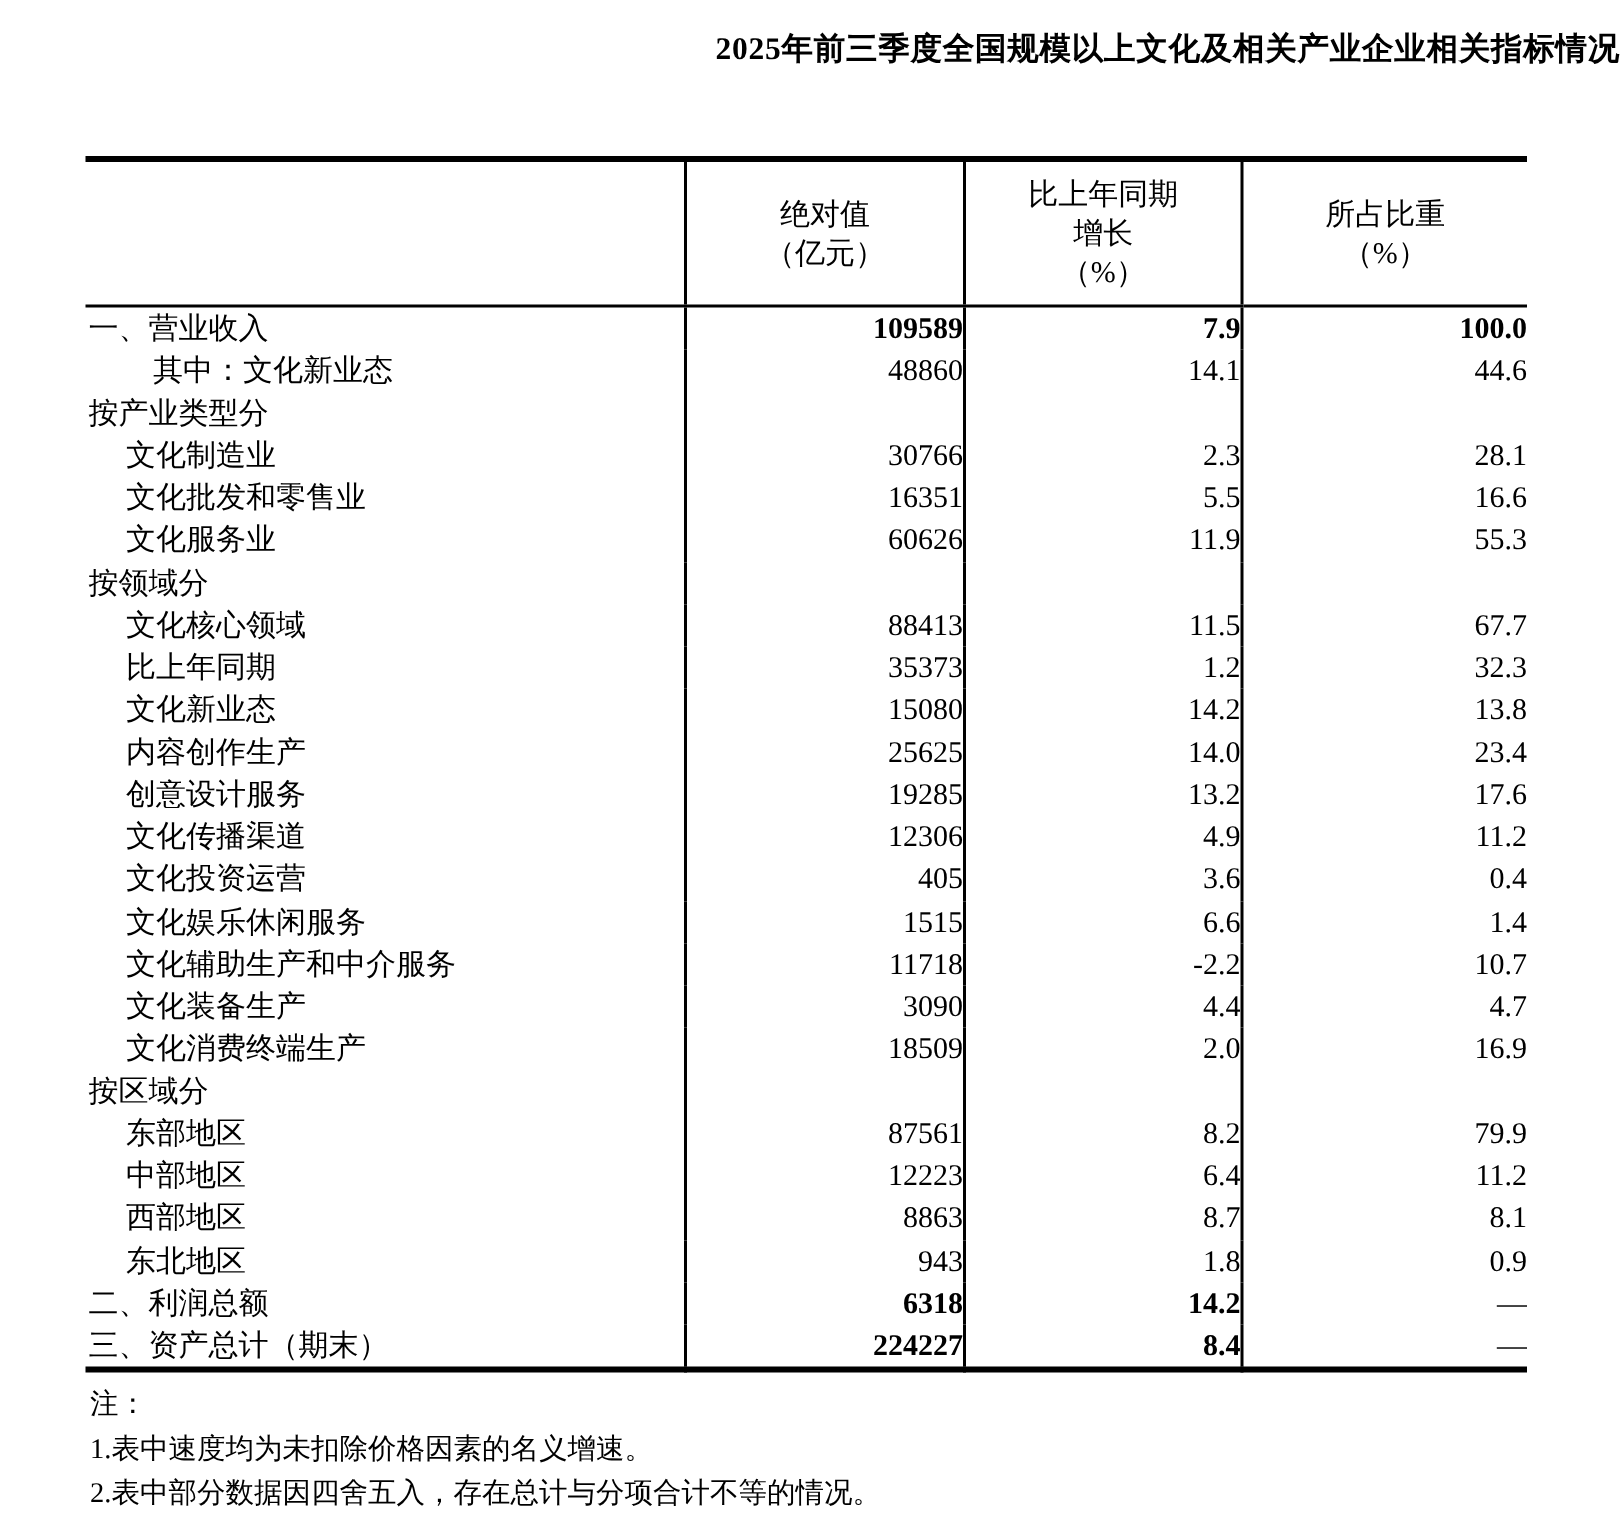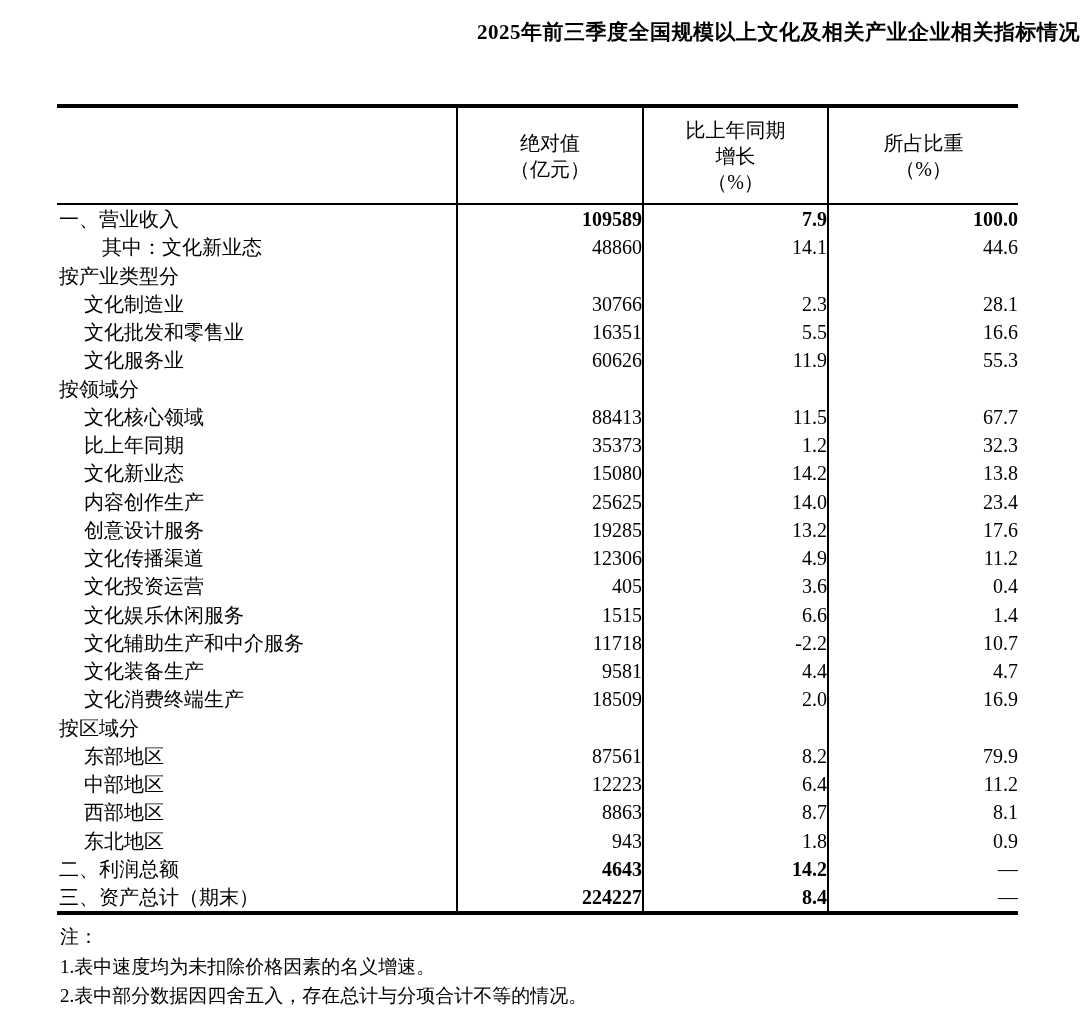--- a/index.html
+++ b/index.html
@@ -196,21 +196,21 @@
           <td class="value-cell">1.4</td>
         </tr>
         <tr>
           <td class="label-cell indent-1">文化辅助生产和中介服务</td>
           <td class="value-cell">11718</td>
           <td class="value-cell">-2.2</td>
           <td class="value-cell">10.7</td>
         </tr>
         <tr>
           <td class="label-cell indent-1">文化装备生产</td>
-          <td class="value-cell">9581</td>
+          <td class="value-cell">3090</td>
           <td class="value-cell">4.4</td>
           <td class="value-cell">4.7</td>
         </tr>
         <tr>
           <td class="label-cell indent-1">文化消费终端生产</td>
           <td class="value-cell">18509</td>
           <td class="value-cell">2.0</td>
           <td class="value-cell">16.9</td>
         </tr>
         <tr>
@@ -238,21 +238,21 @@
           <td class="value-cell">8.1</td>
         </tr>
         <tr>
           <td class="label-cell indent-1">东北地区</td>
           <td class="value-cell">943</td>
           <td class="value-cell">1.8</td>
           <td class="value-cell">0.9</td>
         </tr>
         <tr>
           <td class="label-cell indent-0">二、利润总额</td>
-          <td class="value-cell bold">4643</td>
+          <td class="value-cell bold">6318</td>
           <td class="value-cell bold">14.2</td>
           <td class="value-cell">—</td>
         </tr>
         <tr>
           <td class="label-cell indent-0">三、资产总计（期末）</td>
           <td class="value-cell bold">224227</td>
           <td class="value-cell bold">8.4</td>
           <td class="value-cell">—</td>
         </tr>
       </tbody>

